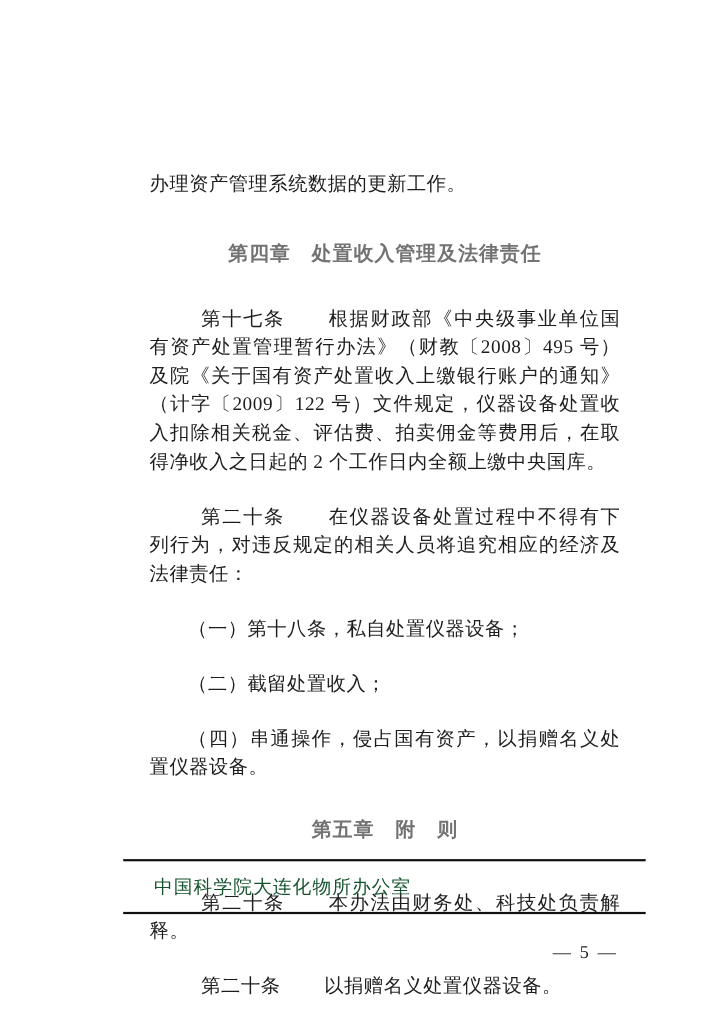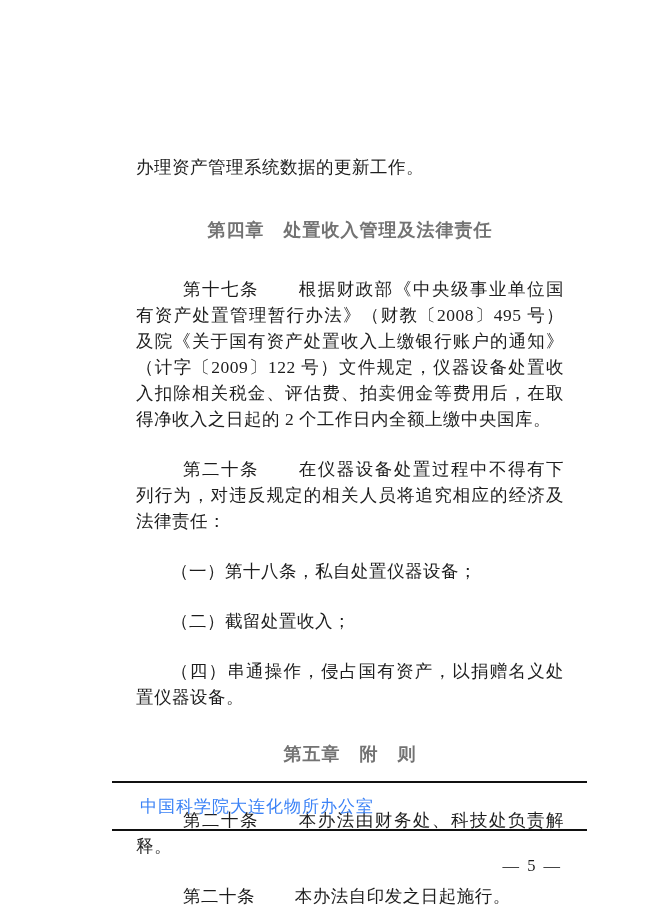--- a/index.html
+++ b/index.html
@@ -54,21 +54,21 @@
     width: 475px;
     height: 50px;
     border-top: 2px solid #111111;
     border-bottom: 2px solid #111111;
     display: flex;
     align-items: center;
     justify-content: space-between;
     padding: 0 8px 0 16px;
     font-size: 17px;
     letter-spacing: 1px;
-    color: #3b82f6;
+    color: #14532d;
   }
   .page-number {
     position: absolute;
     top: 820px;
     right: 100px;
     font-size: 16.5px;
     letter-spacing: 2px;
     color: #1d1d1d;
   }
 </style>
@@ -89,21 +89,21 @@
 
     <p class="list-item">（一）第十八条，私自处置仪器设备；</p>
     <p class="list-item">（二）截留处置收入；</p>
     <p class="list-item">（四）串通操作，侵占国有资产，以捐赠名义处置仪器设备。</p>
 
     <h2 class="chapter-title second">第五章　附　则</h2>
 
 
     <p class="para"><span class="art-num">第二十条</span><span>本办法由财务处、科技处负责解释。</span></p>
 
-    <p class="para"><span class="art-num">第二十条</span><span>本办法自印发之日起施行。</span></p>
+    <p class="para"><span class="art-num">第二十条</span><span>以捐赠名义处置仪器设备。</span></p>
 
   </div>
 
   <div class="footer">
     <span>中国科学院大连化物所办公室</span>
   </div>
 
   <div class="page-number">— 5 —</div>
 
 </div>

